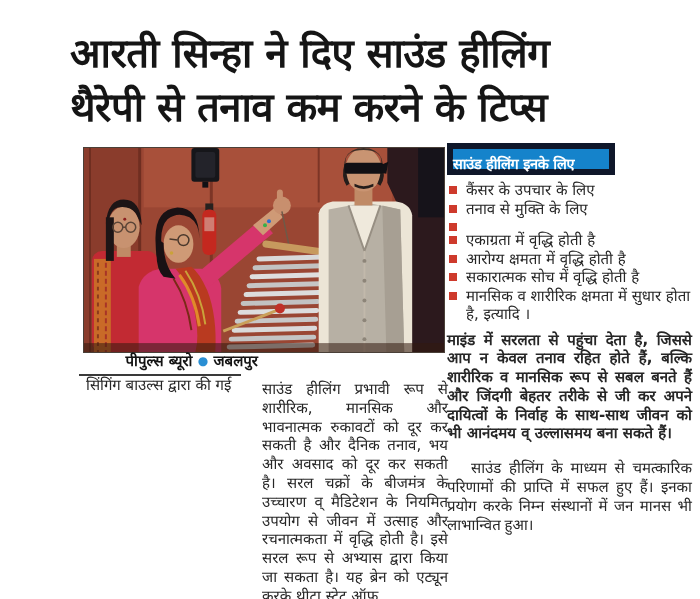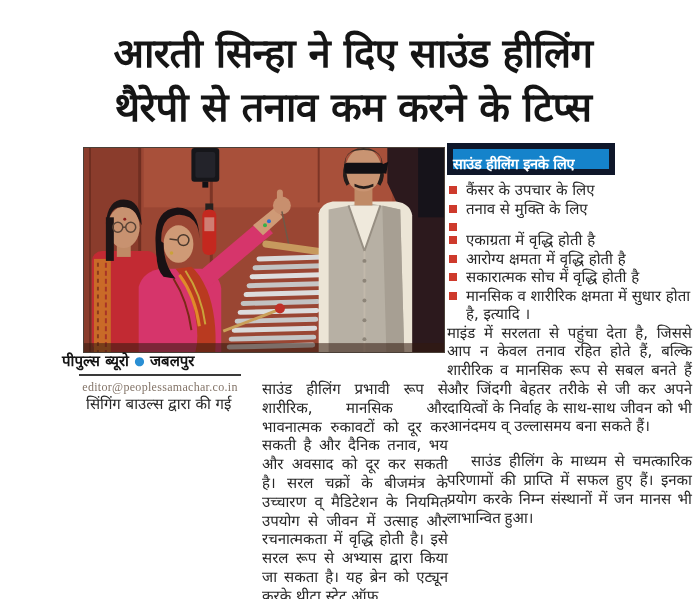--- a/index.html
+++ b/index.html
@@ -3,32 +3,32 @@
 <meta charset="utf-8">
 <style>
   html,body{margin:0;padding:0;}
   body{
     width:700px;height:599px;position:relative;background:#ffffff;
     font-family:"DejaVu Sans",sans-serif;color:#2a2a2a;overflow:hidden;
   }
   
   .headline{
     position:absolute;left:70px;top:26px;width:566px;
-    text-align:center;font-weight:800;color:#151515;
+    font-weight:800;color:#151515;
     font-size:40px;line-height:54px;letter-spacing:-0.5px;
   }
   
   .photo{
     position:absolute;left:83px;top:147px;width:362px;height:206px;
     border:1px solid #4a4038;box-sizing:border-box;background:#9a4633;
   }
   .photo svg{display:block;width:100%;height:100%;}
   
   .col-left{position:absolute;left:62px;top:352px;width:196px;}
-  .byline{ text-align:left;font-weight:bold;font-size:15px;line-height:19px;color:#141414;}
+  .byline{ text-align:right;font-weight:bold;font-size:15px;line-height:19px;color:#141414;}
   .byline .dot{color:#2a8fd4;font-size:12px;vertical-align:1px;}
   .byline-rule{width:162px;margin:3px auto 0 auto;border-top:2px solid #3a3a3a;}
   .email{ text-align:center;font-family:"Liberation Serif",serif;font-size:12px;color:#837468;margin-top:4px;letter-spacing:0.3px;}
   .body{font-size:15px;line-height:18.8px;color:#262626;margin:0;}
   .j{text-align:justify;}
   .indent{text-indent:1.6em;}
   .col-left .p1{margin-top:15px;}
   
   .col-mid{position:absolute;left:262px;top:356px;width:186px;margin-top:24px;}
   
@@ -36,21 +36,21 @@
   .sidebar-header{
     width:168px;height:32px;box-sizing:border-box;background:#1583cb;
     border:6px solid #0f172a;color:#ffffff;font-weight:800;
     font-size:14.5px;line-height:30px;letter-spacing:-0.3px;
   }
   ul.benefits{list-style:none;margin:6px 0 0 0;padding:0;}
   ul.benefits li{
     display:flex;align-items:flex-start;font-size:15px;line-height:18.5px;color:#262626;
   }
   .bullet{width:8px;height:8px;background:#ce3a2c;margin:5px 9px 0 2px;flex:0 0 auto;}
-  .col-right .p1{}
+  .col-right .p1{margin-top:7px;font-weight:bold;}
   .col-right .p2{margin-top:16px;font-family:Liberation Serif, serif;}
 </style>
 </head>
 <body>
 
 <div class="headline">
   <div>आरती सिन्हा ने दिए साउंड हीलिंग</div>
   <div>थैरेपी से तनाव कम करने के टिप्स</div>
 </div>
 
@@ -161,21 +161,20 @@
   </svg>
 </div>
 
 <div class="col-left">
   <div class="byline">
     <span>पीपुल्स ब्यूरो</span>
     <span class="dot">●</span>
     <span>जबलपुर</span>
   </div>
   <div class="byline-rule"></div>
-  <div class="email">editor@peoplessamachar.co.in</div>
   <p class="body j indent">सिंगिंग बाउल्स द्वारा की गई</p>
 </div>
 
 <div class="col-mid">
   <p class="body j">साउंड हीलिंग प्रभावी रूप से शारीरिक, मानसिक और भावनात्मक रुकावटों को दूर कर सकती है और दैनिक तनाव, भय और अवसाद को दूर कर सकती है। सरल चक्रों के बीजमंत्र के उच्चारण व् मैडिटेशन के नियमित उपयोग से जीवन में उत्साह और रचनात्मकता में वृद्धि होती है। इसे सरल रूप से अभ्यास द्वारा किया जा सकता है। यह ब्रेन को एट्यून करके थीटा स्टेट ऑफ़</p>
 </div>
 
 <div class="col-right">
   <div class="sidebar-header">साउंड हीलिंग इनके लिए लाभप्रद</div>
   <ul class="benefits">

